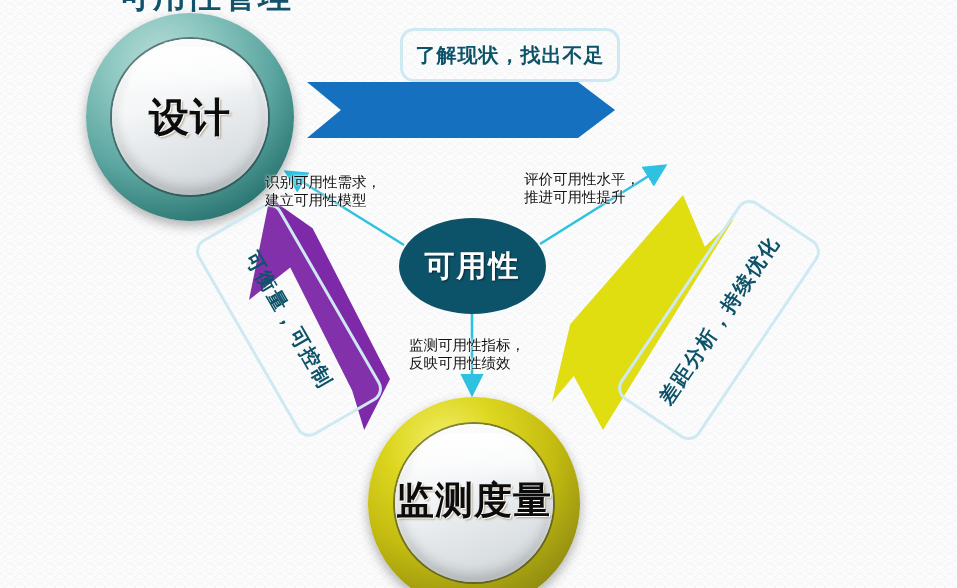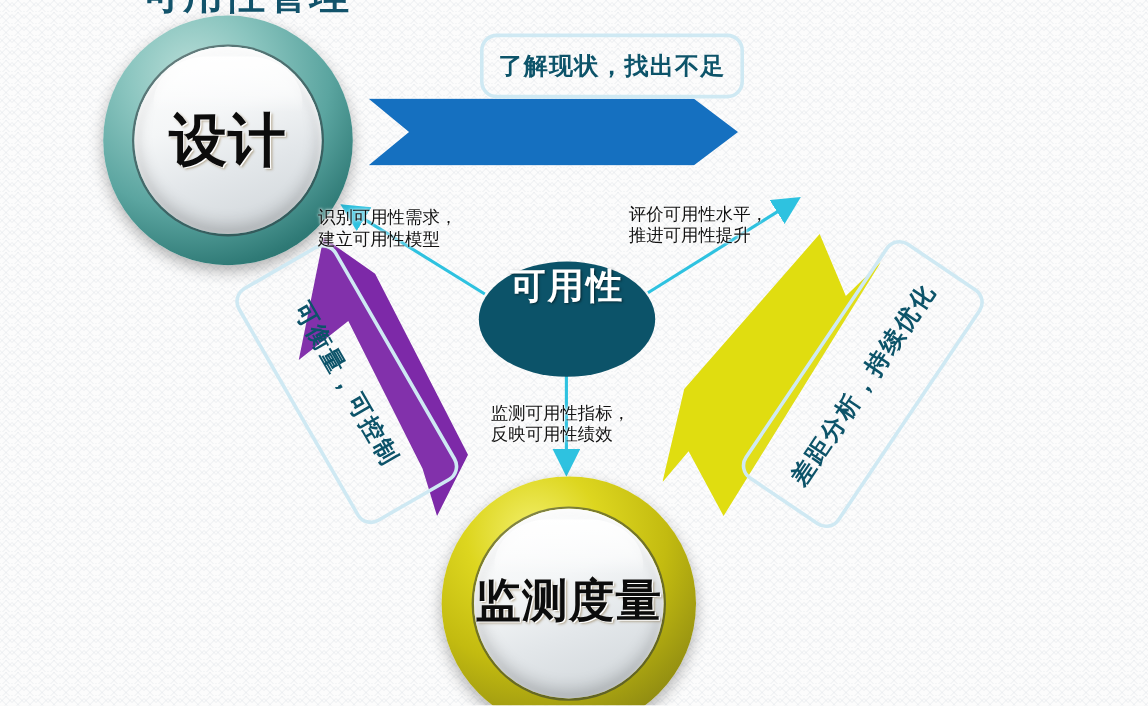--- a/index.html
+++ b/index.html
@@ -55,21 +55,21 @@
     text-shadow:1px 1px 0 #ffffff, 2px 2px 2px rgba(120,90,40,.45);
     letter-spacing:1px;
   }
 
   
   #node-design{left:86px;top:13px;width:208px;height:208px;}
   #node-design .ring{background:
       radial-gradient(circle at 36% 24%, #b9ded8 0%, #8cc6c0 26%, #5ba5a0 55%, #2f7a76 78%, #1d5b59 100%);}
   #node-design .inner{inset:26px;}
   #node-design .gloss{left:42px;top:34px;right:42px;height:78px;border-radius:50%/70%;}
-  #node-design .label{font-size:48px;}
+  #node-design .label{font-size:40px;}
 
   
   #node-evaluate{left:655px;top:25px;width:205px;height:205px;}
   #node-evaluate .ring{background:
       radial-gradient(circle at 36% 22%, #8cc0ee 0%, #4e9adf 24%, #1f72c7 55%, #12559e 80%, #0d447f 100%);}
   #node-evaluate .inner{inset:26px;}
   #node-evaluate .gloss{left:42px;top:34px;right:42px;height:74px;border-radius:50%/70%;}
   #node-evaluate .label{font-size:40px;}
 
   
@@ -77,21 +77,21 @@
   #node-measure .ring{background:
       radial-gradient(circle at 36% 22%, #f2ef6a 0%, #ddd61f 26%, #c3bb10 52%, #8e8a12 82%, #6d6a10 100%);}
   #node-measure .inner{inset:27px;}
   #node-measure .gloss{left:44px;top:36px;right:44px;height:76px;border-radius:50%/70%;}
   #node-measure .label{font-size:38px;padding-bottom:6px;}
 
   
   #center-ellipse{
     position:absolute;left:399px;top:218px;width:147px;height:96px;
     border-radius:50%;background:#0c5369;z-index:5;
-    display:flex;align-items:flex-start;justify-content:center;
+    display:flex;align-items:center;justify-content:center;
   }
   #center-ellipse .ctext{
     font-size:30px;font-weight:bold;color:#ffffff;letter-spacing:2px;
     font-family:"DejaVu Sans","Liberation Sans",sans-serif;
     text-shadow:1px 1px 2px rgba(0,0,0,.5);
   }
 
   
   .chev{position:absolute;z-index:3;}
   #arrow-blue{

